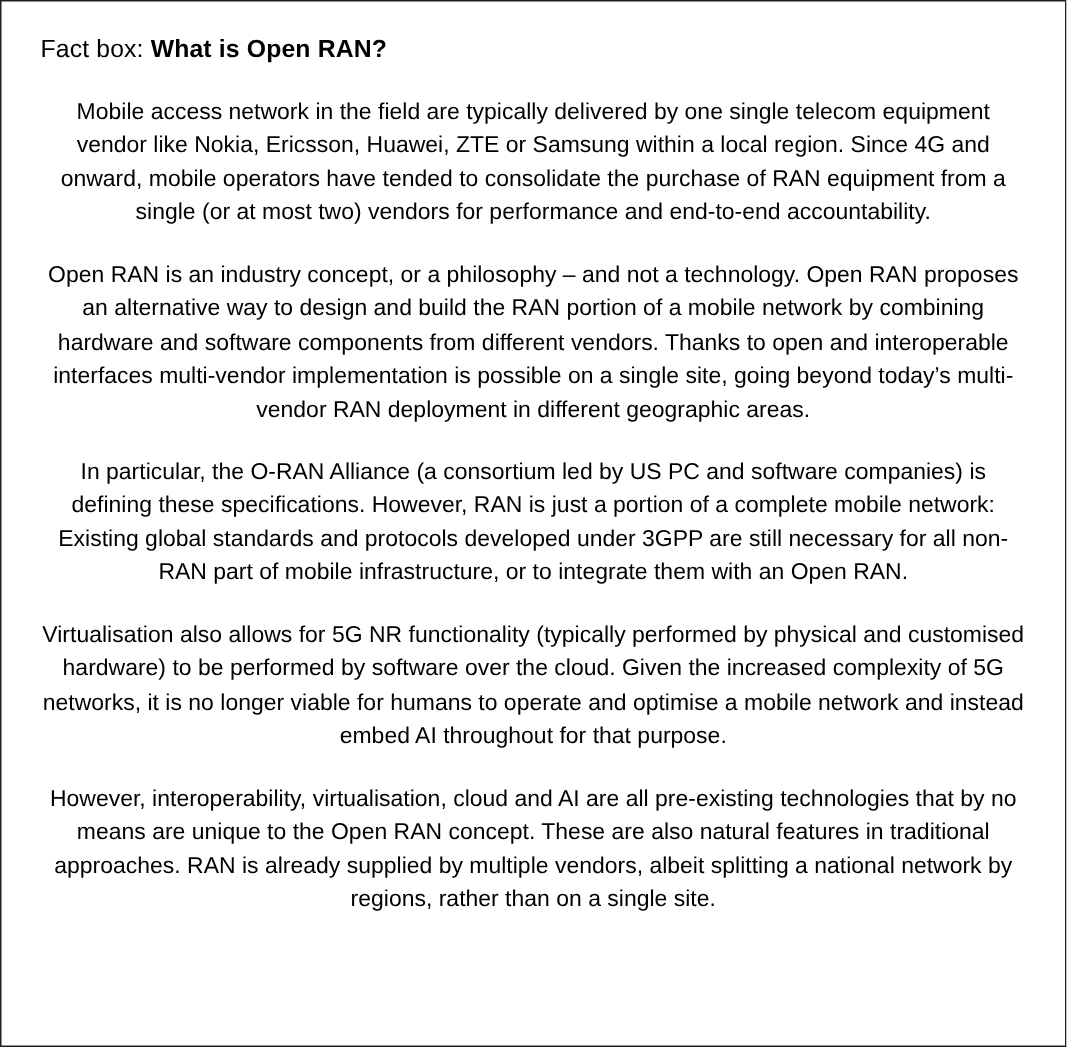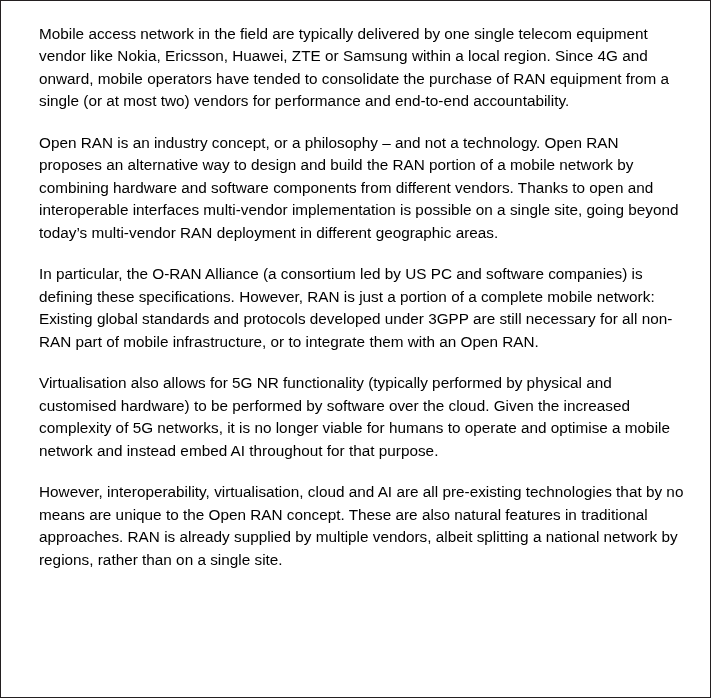--- a/index.html
+++ b/index.html
@@ -31,30 +31,34 @@
   .fact-heading .label {
     font-weight: normal;
   }
   .fact-heading .title {
     font-weight: bold;
   }
   .para {
     font-size: 15.3px;
     line-height: 1.47;
     color: #000000;
-    margin: 0 0 19px 12px;
-    text-align: left;
+    margin: 0 0 19px 0;
+    text-align: center;
     letter-spacing: 0.01px;
   }
   .para:last-child {
     margin-bottom: 0;
   }
 </style>
 </head>
 <body>
 
 <div class="fact-box">
+  <div class="fact-heading">
+    <span class="label">Fact box:</span>
+    <span class="title">What is Open RAN?</span>
+  </div>
   <p class="para">Mobile access network in the field are typically delivered by one single telecom equipment vendor like Nokia, Ericsson, Huawei, ZTE or Samsung within a local region. Since 4G and onward, mobile operators have tended to consolidate the purchase of RAN equipment from a single (or at most two) vendors for performance and end-to-end accountability.</p>
   <p class="para">Open RAN is an industry concept, or a philosophy – and not a technology. Open RAN proposes an alternative way to design and build the RAN portion of a mobile network by combining hardware and software components from different vendors. Thanks to open and interoperable interfaces multi-vendor implementation is possible on a single site, going beyond today’s multi-vendor RAN deployment in different geographic areas.</p>
   <p class="para">In particular, the O-RAN Alliance (a consortium led by US PC and software companies) is defining these specifications. However, RAN is just a portion of a complete mobile network: Existing global standards and protocols developed under 3GPP are still necessary for all non-RAN part of mobile infrastructure, or to integrate them with an Open RAN.</p>
   <p class="para">Virtualisation also allows for 5G NR functionality (typically performed by physical and customised hardware) to be performed by software over the cloud. Given the increased complexity of 5G networks, it is no longer viable for humans to operate and optimise a mobile network and instead embed AI throughout for that purpose.</p>
   <p class="para">However, interoperability, virtualisation, cloud and AI are all pre-existing technologies that by no means are unique to the Open RAN concept. These are also natural features in traditional approaches. RAN is already supplied by multiple vendors, albeit splitting a national network by regions, rather than on a single site.</p>
 </div>
 
 </body></html>

